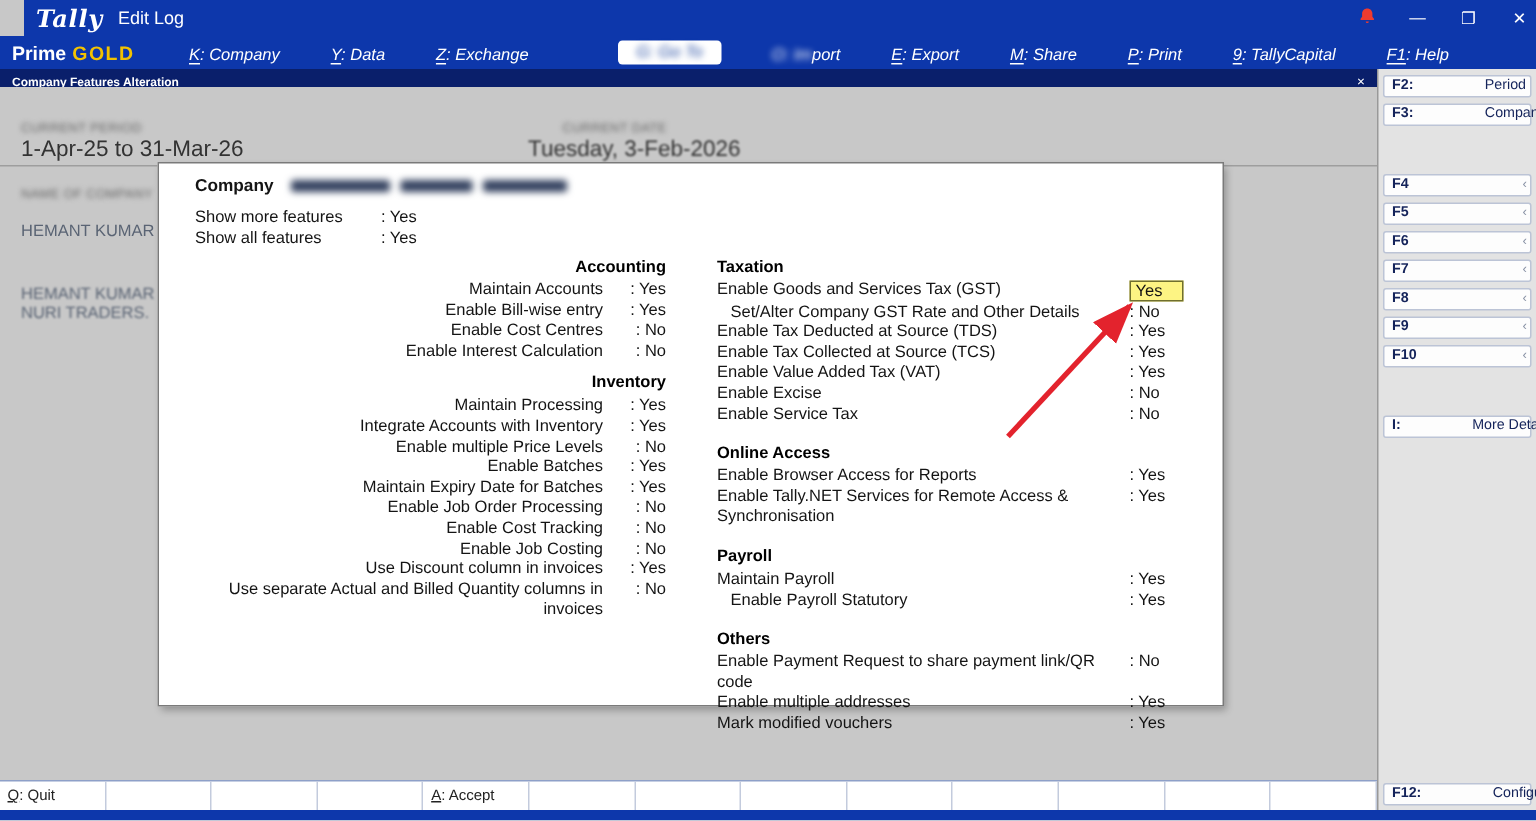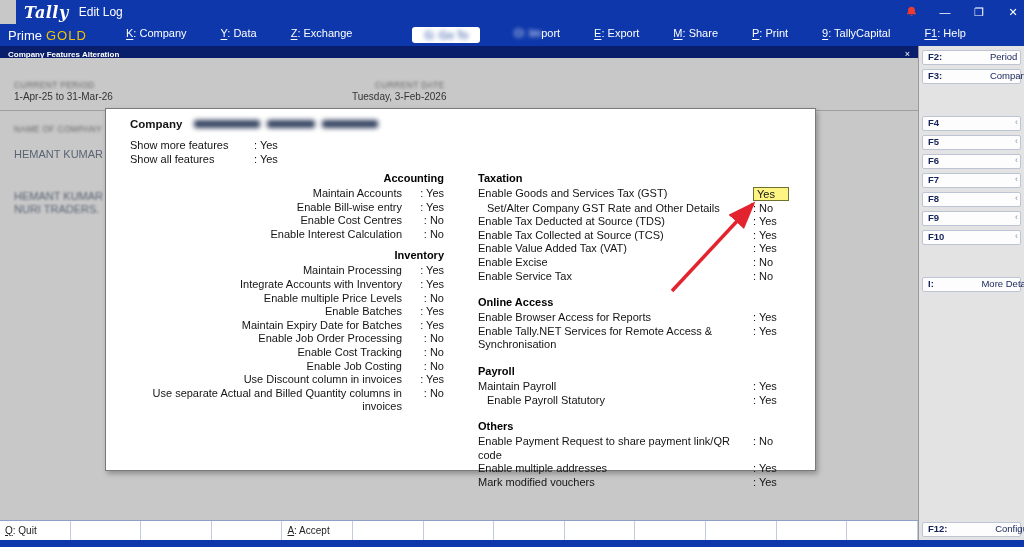--- a/index.html
+++ b/index.html
@@ -6,35 +6,35 @@
   body{font-family:"Liberation Sans",sans-serif;}
   #app{position:relative;width:1024px;height:547px;background:#c8c8c8;overflow:hidden;}
   
   .titlebar{position:absolute;top:0;left:16px;width:100%;height:24px;background:#0d37ab;display:flex;align-items:center;color:#fff;box-sizing:border-box;padding:0 10px 0 8px;}
   .logo-script{font-family:"DejaVu Serif",serif;font-style:italic;font-weight:bold;font-size:16px;letter-spacing:.5px;}
   .apptitle{font-size:12px;margin-left:10px;}
   .win-controls{margin-left:auto;display:flex;align-items:center;}
   .wc{width:34px;text-align:center;font-size:11px;cursor:default;}
   
   .menurow{position:absolute;top:24px;left:0;width:100%;height:22px;background:#0d37ab;display:flex;align-items:center;box-sizing:border-box;}
-  .product{width:112px;padding-left:8px;color:#fff;font-size:13px;font-weight:normal;flex:none;}
+  .product{width:112px;padding-left:8px;color:#fff;font-size:13px;font-weight:bold;flex:none;}
   .gold{color:#f2c200;letter-spacing:1px;margin-left:4px;}
-  .menubar{flex:1;display:flex;justify-content:space-between;align-items:flex-start;padding:0 58px 0 6px;}
+  .menubar{flex:1;display:flex;justify-content:space-between;align-items:flex-end;padding:0 58px 0 6px;font-style:italic;}
   .menu-item{font-size:11px;color:#fff;white-space:nowrap;}
   .menu-item .key{text-decoration:underline;text-underline-offset:2px;}
   .pill{background:#fff;color:#16409c;border-radius:3px;padding:2px 12px;margin-left:26px;}
   .blur{filter:blur(2.2px);}
   
   .pathbar{position:absolute;top:46px;left:0;width:918px;height:12px;background:#0a1f6b;color:#fff;display:flex;align-items:center;box-sizing:border-box;padding:8px 8px;font-size:8px;font-weight:bold;}
   .screen-close{margin-left:auto;font-size:9px;font-weight:normal;cursor:default;}
   
   .workspace{position:absolute;top:58px;left:0;width:918px;height:462px;background:#c8c8c8;}
   .ws-line{position:absolute;top:52px;left:0;width:100%;border-top:1px solid #9e9e9e;}
   .ws-label{position:absolute;font-size:8.5px;color:#666;letter-spacing:.3px;}
-  .ws-value{position:absolute;font-size:10px;color:#333;}
+  .ws-value{position:absolute;font-size:15px;color:#333;}
   .blur1{filter:blur(1.6px);}
   .blur05{filter:blur(.6px);}
   .co-list{position:absolute;left:14px;top:0;width:220px;height:100%;}
   .co-item{position:absolute;font-size:11px;color:#5a6474;white-space:nowrap;}
   .co-0{top:90px;}
   .co-1{top:132px;filter:blur(.8px);}
   .co-2{top:145px;filter:blur(.8px);}
   
   .sidebar{position:absolute;top:46px;right:0;width:106px;height:494px;background:#e3e3e3;border-left:1px solid #999;box-sizing:border-box;display:flex;flex-direction:column;padding:4px 3px 3px 3px;gap:4px;}
   .sbtn{background:#fdfdfd;border:1px solid #bcc4d6;border-radius:2px;height:15px;flex:none;display:flex;align-items:flex-start;font-size:9.5px;color:#14235a;padding:0 2px 0 5px;cursor:default;box-sizing:border-box;gap:45px;}

